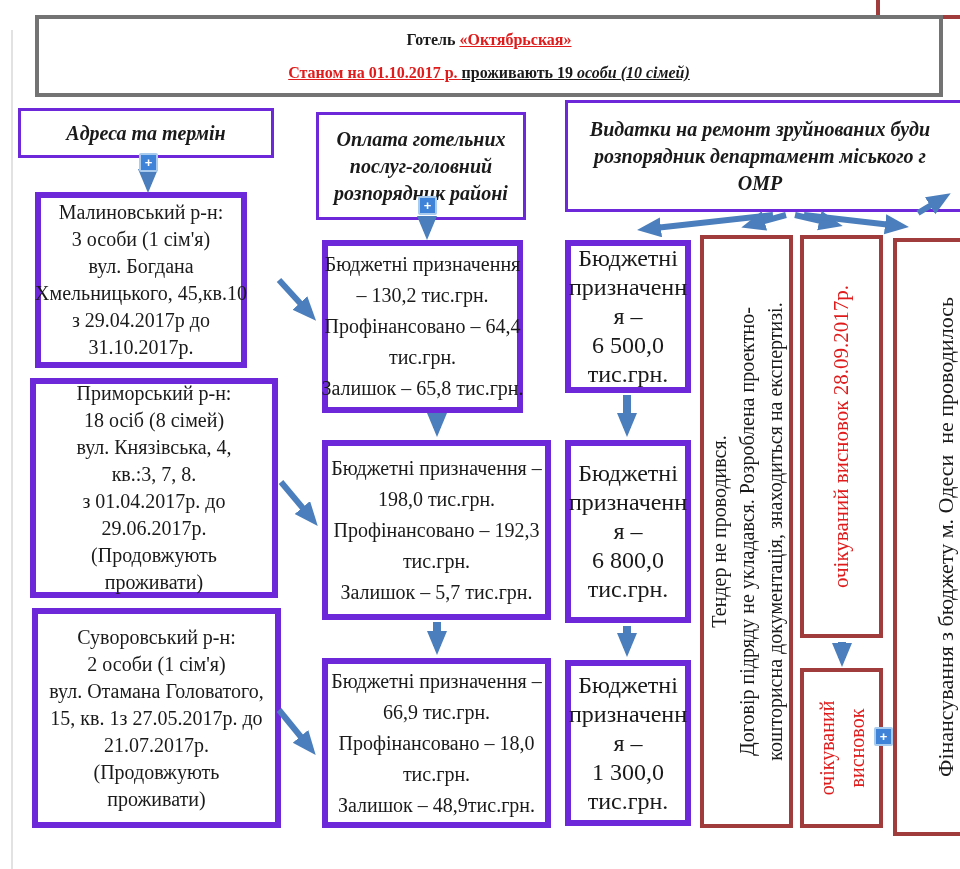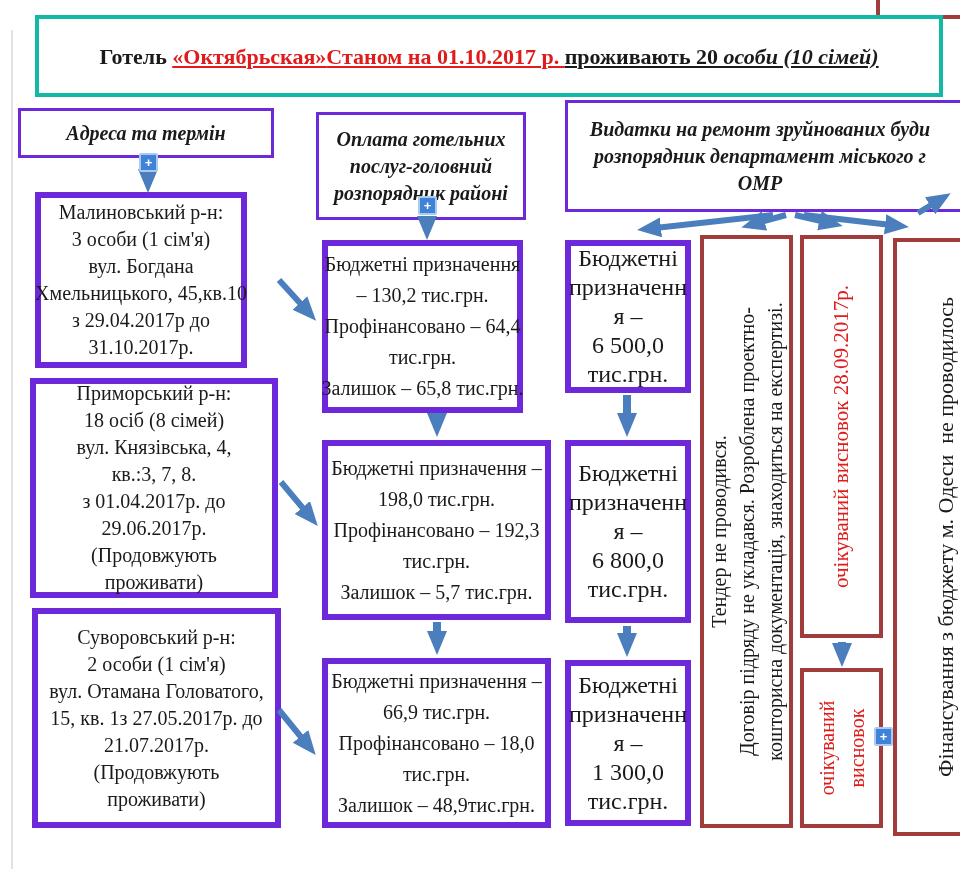--- a/index.html
+++ b/index.html
@@ -6,23 +6,23 @@
   #page{position:relative;width:960px;height:869px;overflow:hidden;background:#ffffff;
         font-family:"Liberation Serif", serif;color:#1a1a1a;}
   .rbox{position:absolute;border:6px solid #6d28d9;background:#ffffff;box-sizing:border-box;
         display:flex;align-items:center;justify-content:center;text-align:center;}
   .thin{border-width:3px;}
   .pre{white-space:pre;}
   .hdr{font-style:italic;font-weight:bold;font-size:20px;line-height:27px;}
   .district{font-size:20px;line-height:27px;}
   .budget{font-size:20px;line-height:31px;}
   .nbudget{font-size:24px;line-height:29px;}
-  .headerbox{position:absolute;left:35px;top:15px;width:908px;height:82px;border:4px solid #14b8a6;
-        box-sizing:border-box;display:flex;flex-direction:row;align-items:center;justify-content:center;
-        font-size:22px;font-weight:bold;line-height:33px;text-align:center;background:#fff;}
+  .headerbox{position:absolute;left:35px;top:15px;width:908px;height:82px;border:4px solid #737373;
+        box-sizing:border-box;display:flex;flex-direction:column;align-items:center;justify-content:center;
+        font-size:16px;font-weight:bold;line-height:33px;text-align:center;background:#fff;}
   .red-ul{color:#e01b1b;text-decoration:underline;}
   .blk-ul{text-decoration:underline;}
   .it{font-style:italic;margin-top:12px;}
   .vbox{position:absolute;border:4px solid #a13c3c;background:#fff;box-sizing:border-box;overflow:hidden;}
   .vin{position:absolute;left:0;top:0;transform:rotate(-90deg) translate(-100%,0);transform-origin:0 0;
        display:flex;align-items:center;justify-content:center;text-align:center;white-space:pre;}
   .redtext{color:#e01b1b;}
   .plus{position:absolute;width:19px;height:19px;background:#3f83d9;border:2px solid #a8cbee;border-radius:2px;
         box-sizing:border-box;color:#ffffff;font-family:"Liberation Sans",sans-serif;font-size:13px;font-weight:bold;
         display:flex;align-items:center;justify-content:center;line-height:1;z-index:30;}
@@ -37,21 +37,21 @@
 <div id="page">
 
   <div class="edge"></div>
   <div class="corner"></div>
 
   <div class="headerbox">
     <div>
       <span>Готель </span><span class="red-ul">«Октябрьская»</span>
     </div>
     <div>
-      <span class="red-ul">Станом на 01.10.2017 р. </span><span class="blk-ul">проживають 20</span><span class="blk-ul it"> особи (10 сімей)</span>
+      <span class="red-ul">Станом на 01.10.2017 р. </span><span class="blk-ul">проживають 19</span><span class="blk-ul it"> особи (10 сімей)</span>
     </div>
   </div>
 
   <div class="rbox thin hdr" style="left:18px;top:108px;width:256px;height:50px;">Адреса та термін</div>
 
   <div class="rbox thin hdr pre" style="left:316px;top:100px;width:210px;height:108px;margin-top:12px;">Оплата готельних
 послуг-головний
 розпорядник районі</div>
 
   <div class="rbox thin hdr pre" style="left:565px;top:100px;width:445px;height:112px;padding-right:55px;">Видатки на ремонт зруйнованих буди

